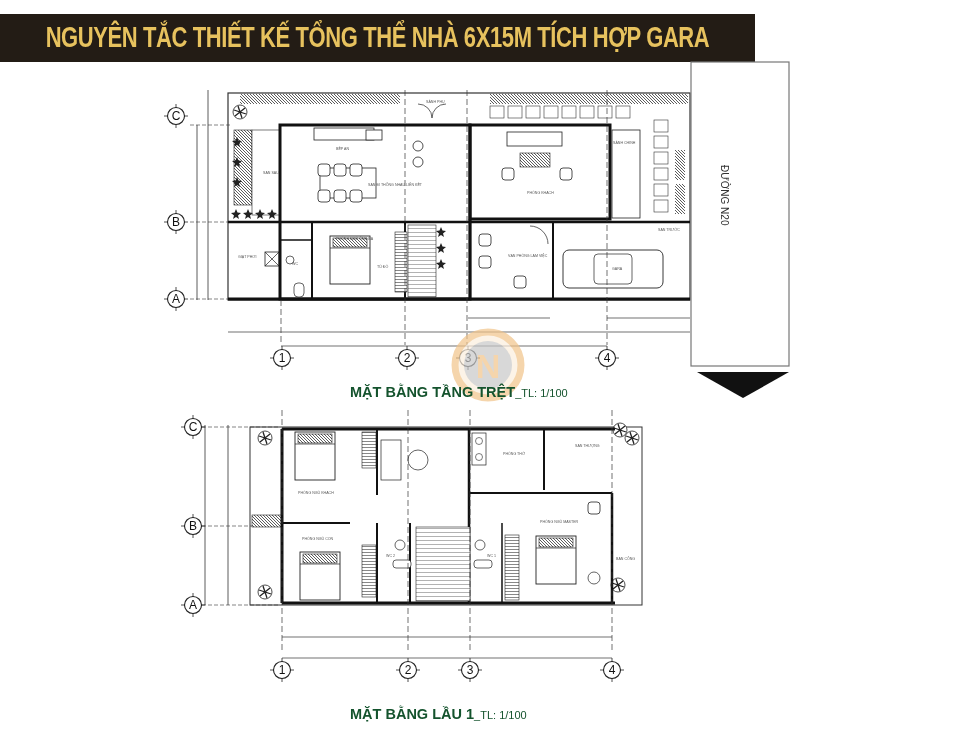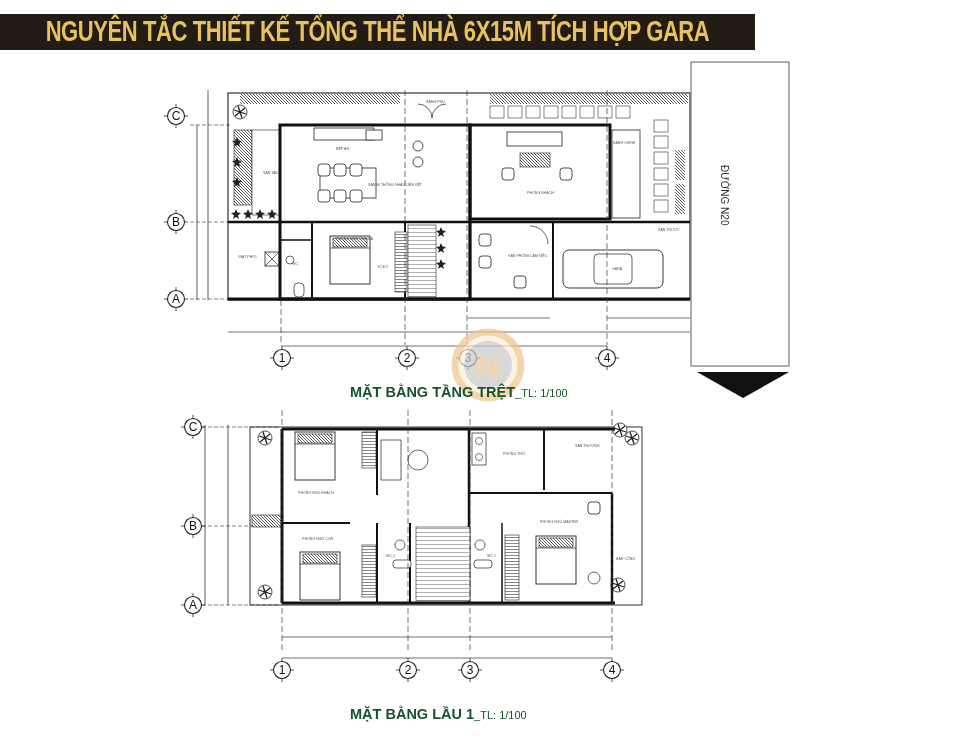--- a/index.html
+++ b/index.html
@@ -1,17 +1,17 @@
 <!DOCTYPE html>
 <html><head>
 <meta charset="utf-8">
 <style>
   html,body{margin:0;padding:0;background:#ffffff;}
   body{width:975px;height:750px;position:relative;overflow:hidden;font-family:"Liberation Sans",sans-serif;}
-  .banner{position:absolute;left:0;top:14px;width:755px;height:36px;background:#231c15;display:flex;align-items:center;justify-content:center;}
+  .banner{position:absolute;left:0;top:14px;width:755px;height:48px;background:#231c15;display:flex;align-items:center;justify-content:center;}
   .banner span{color:#e7c25e;font-family:"Liberation Sans",sans-serif;font-weight:bold;font-size:22px;letter-spacing:-0.4px;transform:scaleY(1.35);display:inline-block;white-space:nowrap;}
   svg{position:absolute;left:0;top:0;}
   .plan-title{position:absolute;font-weight:bold;font-size:14.5px;color:#14532d;white-space:nowrap;}
   .plan-title .scale{font-weight:normal;font-size:11px;}
   .room-label{font-family:"Liberation Sans",sans-serif;font-size:3.6px;fill:#555;}
   .axis-label{font-family:"Liberation Sans",sans-serif;font-size:12px;fill:#111;}
   .road-label{position:absolute;left:730px;top:165px;font-size:10px;color:#333;transform:rotate(90deg);transform-origin:left top;white-space:nowrap;}
 </style>
 </head>
 <body>

